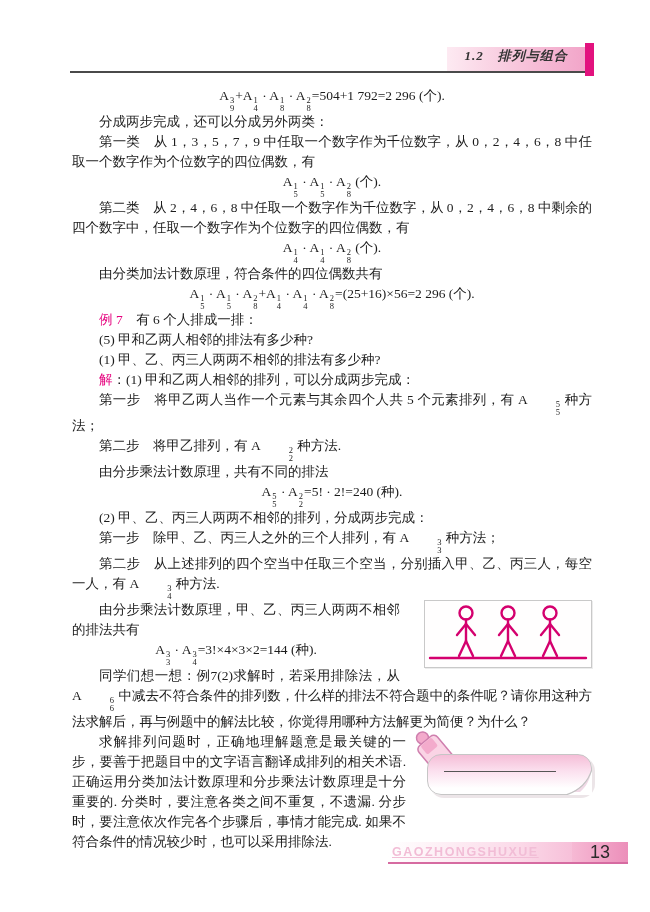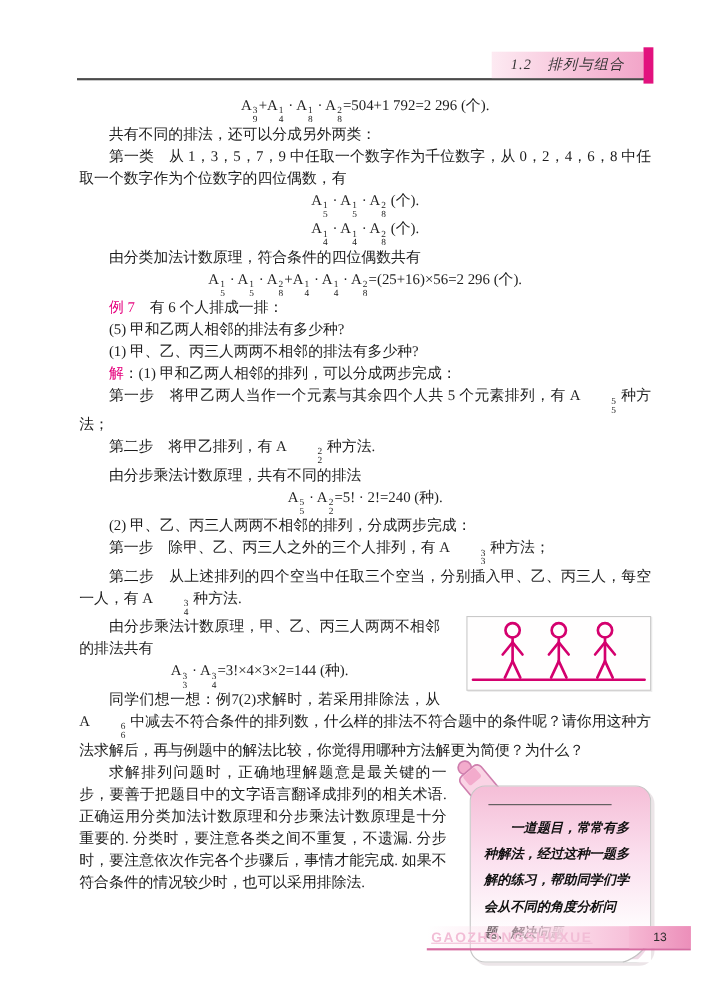--- a/index.html
+++ b/index.html
@@ -6,22 +6,22 @@
   body{
     width:650px;height:912px;position:relative;background:#ffffff;
     font-family:"Liberation Serif","DejaVu Serif",serif;color:#1c1c1c;
     overflow:hidden;
   }
   
   .header-rule{position:absolute;left:70px;top:71px;width:517px;height:2px;background:#4a4a4a;}
   .header-tab{
     position:absolute;left:447px;top:47px;width:138px;height:24px;
     background:linear-gradient(90deg,#fdeaf2 0%,#f7c3da 55%,#f2a5c9 100%);
-    display:flex;align-items:center;justify-content:center;
-    font-style:italic;font-weight:normal;font-size:13px;color:#333;
+    display:flex;align-items:flex-start;justify-content:center;
+    font-style:italic;font-weight:bold;font-size:13px;color:#333;
     letter-spacing:1px;
   }
   .header-accent{position:absolute;left:585px;top:43px;width:9px;height:33px;background:#e2127e;}
   
   .content{position:absolute;left:72px;top:86px;width:520px;}
   .para{font-size:13.5px;line-height:20px;text-indent:2em;text-align:justify;}
   .line-center{font-size:13.5px;line-height:20px;text-align:center;text-indent:0;}
   .hl{color:#e5007d;margin-top:20px;}
   .perm{white-space:nowrap;}
   .perm .ss{
@@ -56,21 +56,21 @@
     display:flex;align-items:center;
     background:linear-gradient(90deg,rgba(255,255,255,0) 0%,#fbd9e8 55%,#f2a5c9 100%);
     border-bottom:2px solid #d66ba1;
   }
   .footer-brand{
     flex:1;font-family:"Liberation Sans","DejaVu Sans",sans-serif;
     font-weight:bold;font-size:12.5px;letter-spacing:1.5px;color:#f2bdd6;padding-left:4px;text-decoration:underline;
   }
   .footer-page{
     width:56px;align-self:stretch;display:flex;align-items:center;justify-content:center;
-    font-family:"Liberation Sans","DejaVu Sans",sans-serif;font-size:11px;color:#2b2b2b;
+    font-family:"Liberation Sans","DejaVu Sans",sans-serif;font-size:18px;color:#2b2b2b;
     background:linear-gradient(90deg,#f6b9d4,#ec8fba);
   }
 </style>
 </head>
 <body>
 
 <div class="page">
 
   <div class="header-rule"></div>
   <div class="header-tab">
@@ -86,32 +86,33 @@
             </span></span>+<span class="perm"><span>A</span><span class="ss">
               <span>1</span>
               <span>4</span>
             </span></span> · <span class="perm"><span>A</span><span class="ss">
               <span>1</span>
               <span>8</span>
             </span></span> · <span class="perm"><span>A</span><span class="ss">
               <span>2</span>
               <span>8</span>
             </span></span>=504+1 792=2 296 (个).</div>
-        <div class="para">共有不同的排法，还可以分成另外两类：</div>
+        <div class="para">分成两步完成，还可以分成另外两类：</div>
         <div class="para">第一类　从 1，3，5，7，9 中任取一个数字作为千位数字，从 0，2，4，6，8 中任取一个数字作为个位数字的四位偶数，有</div>
         <div class="line-center"><span class="perm"><span>A</span><span class="ss">
               <span>1</span>
               <span>5</span>
             </span></span> · <span class="perm"><span>A</span><span class="ss">
               <span>1</span>
               <span>5</span>
             </span></span> · <span class="perm"><span>A</span><span class="ss">
               <span>2</span>
               <span>8</span>
             </span></span> (个).</div>
+        <div class="para">第二类　从 2，4，6，8 中任取一个数字作为千位数字，从 0，2，4，6，8 中剩余的四个数字中，任取一个数字作为个位数字的四位偶数，有</div>
         <div class="line-center"><span class="perm"><span>A</span><span class="ss">
               <span>1</span>
               <span>4</span>
             </span></span> · <span class="perm"><span>A</span><span class="ss">
               <span>1</span>
               <span>4</span>
             </span></span> · <span class="perm"><span>A</span><span class="ss">
               <span>2</span>
               <span>8</span>
             </span></span> (个).</div>
@@ -218,21 +219,20 @@
       <div class="note-float">
         <svg class="clip" width="56" height="60" viewBox="0 0 56 60">
           <g transform="rotate(-40 26 30)">
             <circle cx="26" cy="9" r="6" fill="#f3abcc" stroke="#cf7fae" stroke-width="1.5"></circle>
             <rect x="14" y="13" width="24" height="36" rx="5" fill="#fad4e5" stroke="#cf7fae" stroke-width="1.5"></rect>
             <rect x="19" y="14" width="14" height="11" rx="2" fill="#f3abcc"></rect>
           </g>
         </svg>
         <div class="note">
           <div class="note-rule"></div>
-          <div class="note-text">一道题目，常常有多种解法，经过这种一题多解的练习，帮助同学们学会从不同的角度分析问题、解决问题.</div>
           <svg class="fold" width="26" height="26" viewBox="0 0 26 26">
             <path d="M26 0 C22 14 12 22 0 26 L26 26 Z" fill="#ffffff"></path>
             <path d="M25 4 C21 13 14 19 6 23 L14 23 C20 18 23 12 25 4 Z" fill="#f0d9e6"></path>
             <path d="M26 0 C22 14 12 22 0 26" stroke="#c2c2c2" stroke-width="1.2" fill="none"></path>
           </svg>
         </div>
       </div>
     <div class="para">求解排列问题时，正确地理解题意是最关键的一步，要善于把题目中的文字语言翻译成排列的相关术语. 正确运用分类加法计数原理和分步乘法计数原理是十分重要的. 分类时，要注意各类之间不重复，不遗漏. 分步时，要注意依次作完各个步骤后，事情才能完成. 如果不符合条件的情况较少时，也可以采用排除法.</div>
       </div>
   </div>

